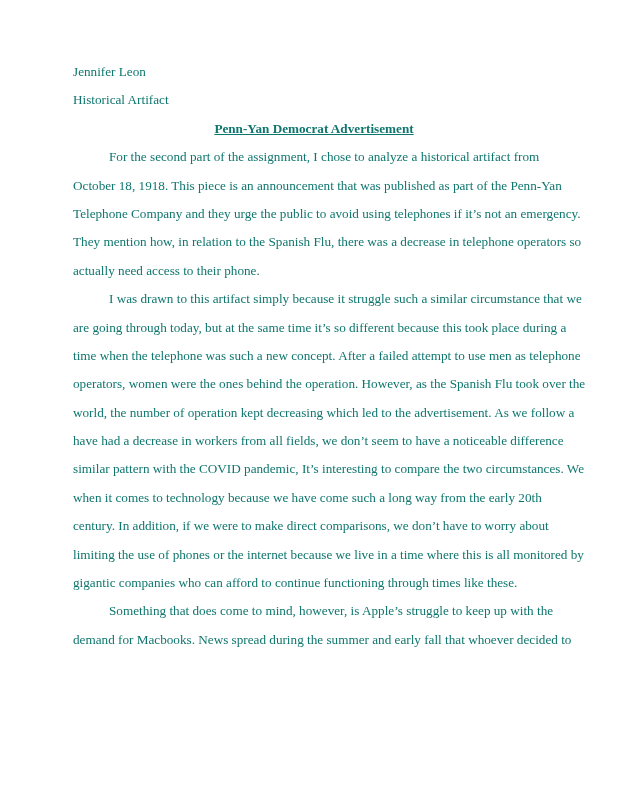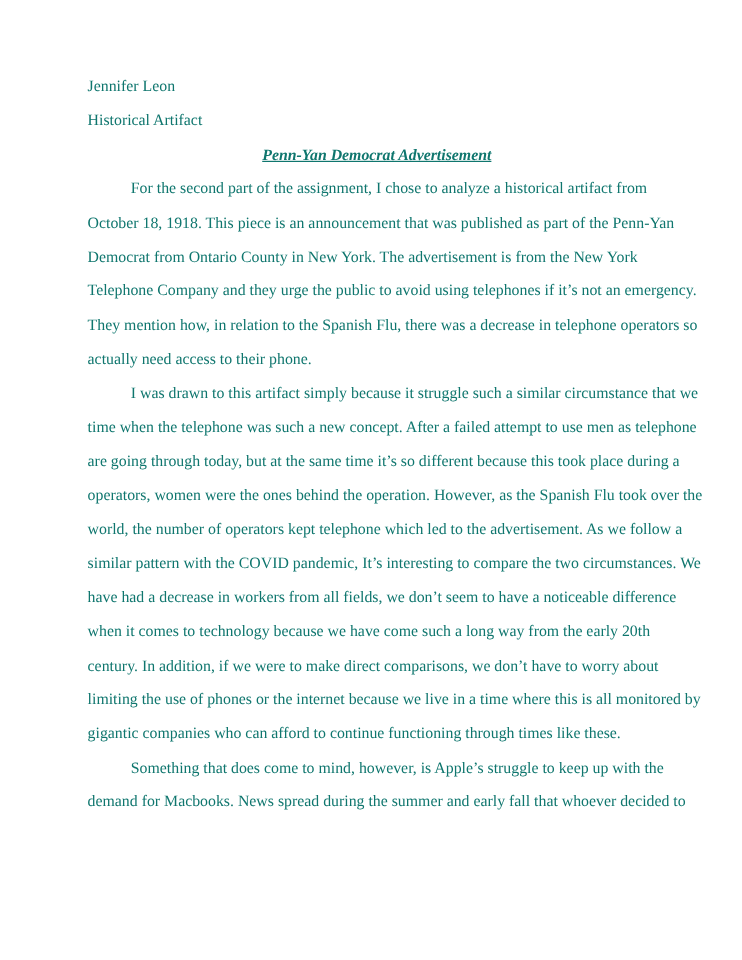--- a/index.html
+++ b/index.html
@@ -33,47 +33,45 @@
     text-align: left;
   }
   .line.indent {
     text-indent: 36px;
   }
   .title {
     font-weight: bold;
     text-decoration: underline;
     text-align: center;
     white-space: nowrap;
-    font-style: italic;
   }
 </style>
 </head>
 <body>
 
 <div class="page">
   <div class="content">
 
     <p class="line">Jennifer Leon</p>
     <p class="line">Historical Artifact</p>
     <h1 class="line title">Penn-Yan Democrat Advertisement</h1>
 
     <p class="line indent">For the second part of the assignment, I chose to analyze a historical artifact from</p>
     <p class="line">October 18, 1918. This piece is an announcement that was published as part of the Penn-Yan</p>
-    <p class="line">Democrat from Ontario County in New York. The advertisement is from the New York</p>
     <p class="line">Telephone Company and they urge the public to avoid using telephones if it’s not an emergency.</p>
     <p class="line">They mention how, in relation to the Spanish Flu, there was a decrease in telephone operators so</p>
     <p class="line">actually need access to their phone.</p>
 
     <p class="line indent">I was drawn to this artifact simply because it struggle such a similar circumstance that we</p>
+    <p class="line">are going through today, but at the same time it’s so different because this took place during a</p>
     <p class="line">time when the telephone was such a new concept. After a failed attempt to use men as telephone</p>
-    <p class="line">are going through today, but at the same time it’s so different because this took place during a</p>
     <p class="line">operators, women were the ones behind the operation. However, as the Spanish Flu took over the</p>
-    <p class="line">world, the number of operators kept telephone which led to the advertisement. As we follow a</p>
+    <p class="line">world, the number of operation kept decreasing which led to the advertisement. As we follow a</p>
+    <p class="line">have had a decrease in workers from all fields, we don’t seem to have a noticeable difference</p>
     <p class="line">similar pattern with the COVID pandemic, It’s interesting to compare the two circumstances. We</p>
-    <p class="line">have had a decrease in workers from all fields, we don’t seem to have a noticeable difference</p>
     <p class="line">when it comes to technology because we have come such a long way from the early 20th</p>
     <p class="line">century. In addition, if we were to make direct comparisons, we don’t have to worry about</p>
     <p class="line">limiting the use of phones or the internet because we live in a time where this is all monitored by</p>
     <p class="line">gigantic companies who can afford to continue functioning through times like these.</p>
 
     <p class="line indent">Something that does come to mind, however, is Apple’s struggle to keep up with the</p>
     <p class="line">demand for Macbooks. News spread during the summer and early fall that whoever decided to</p>
 
   </div>
 </div>

